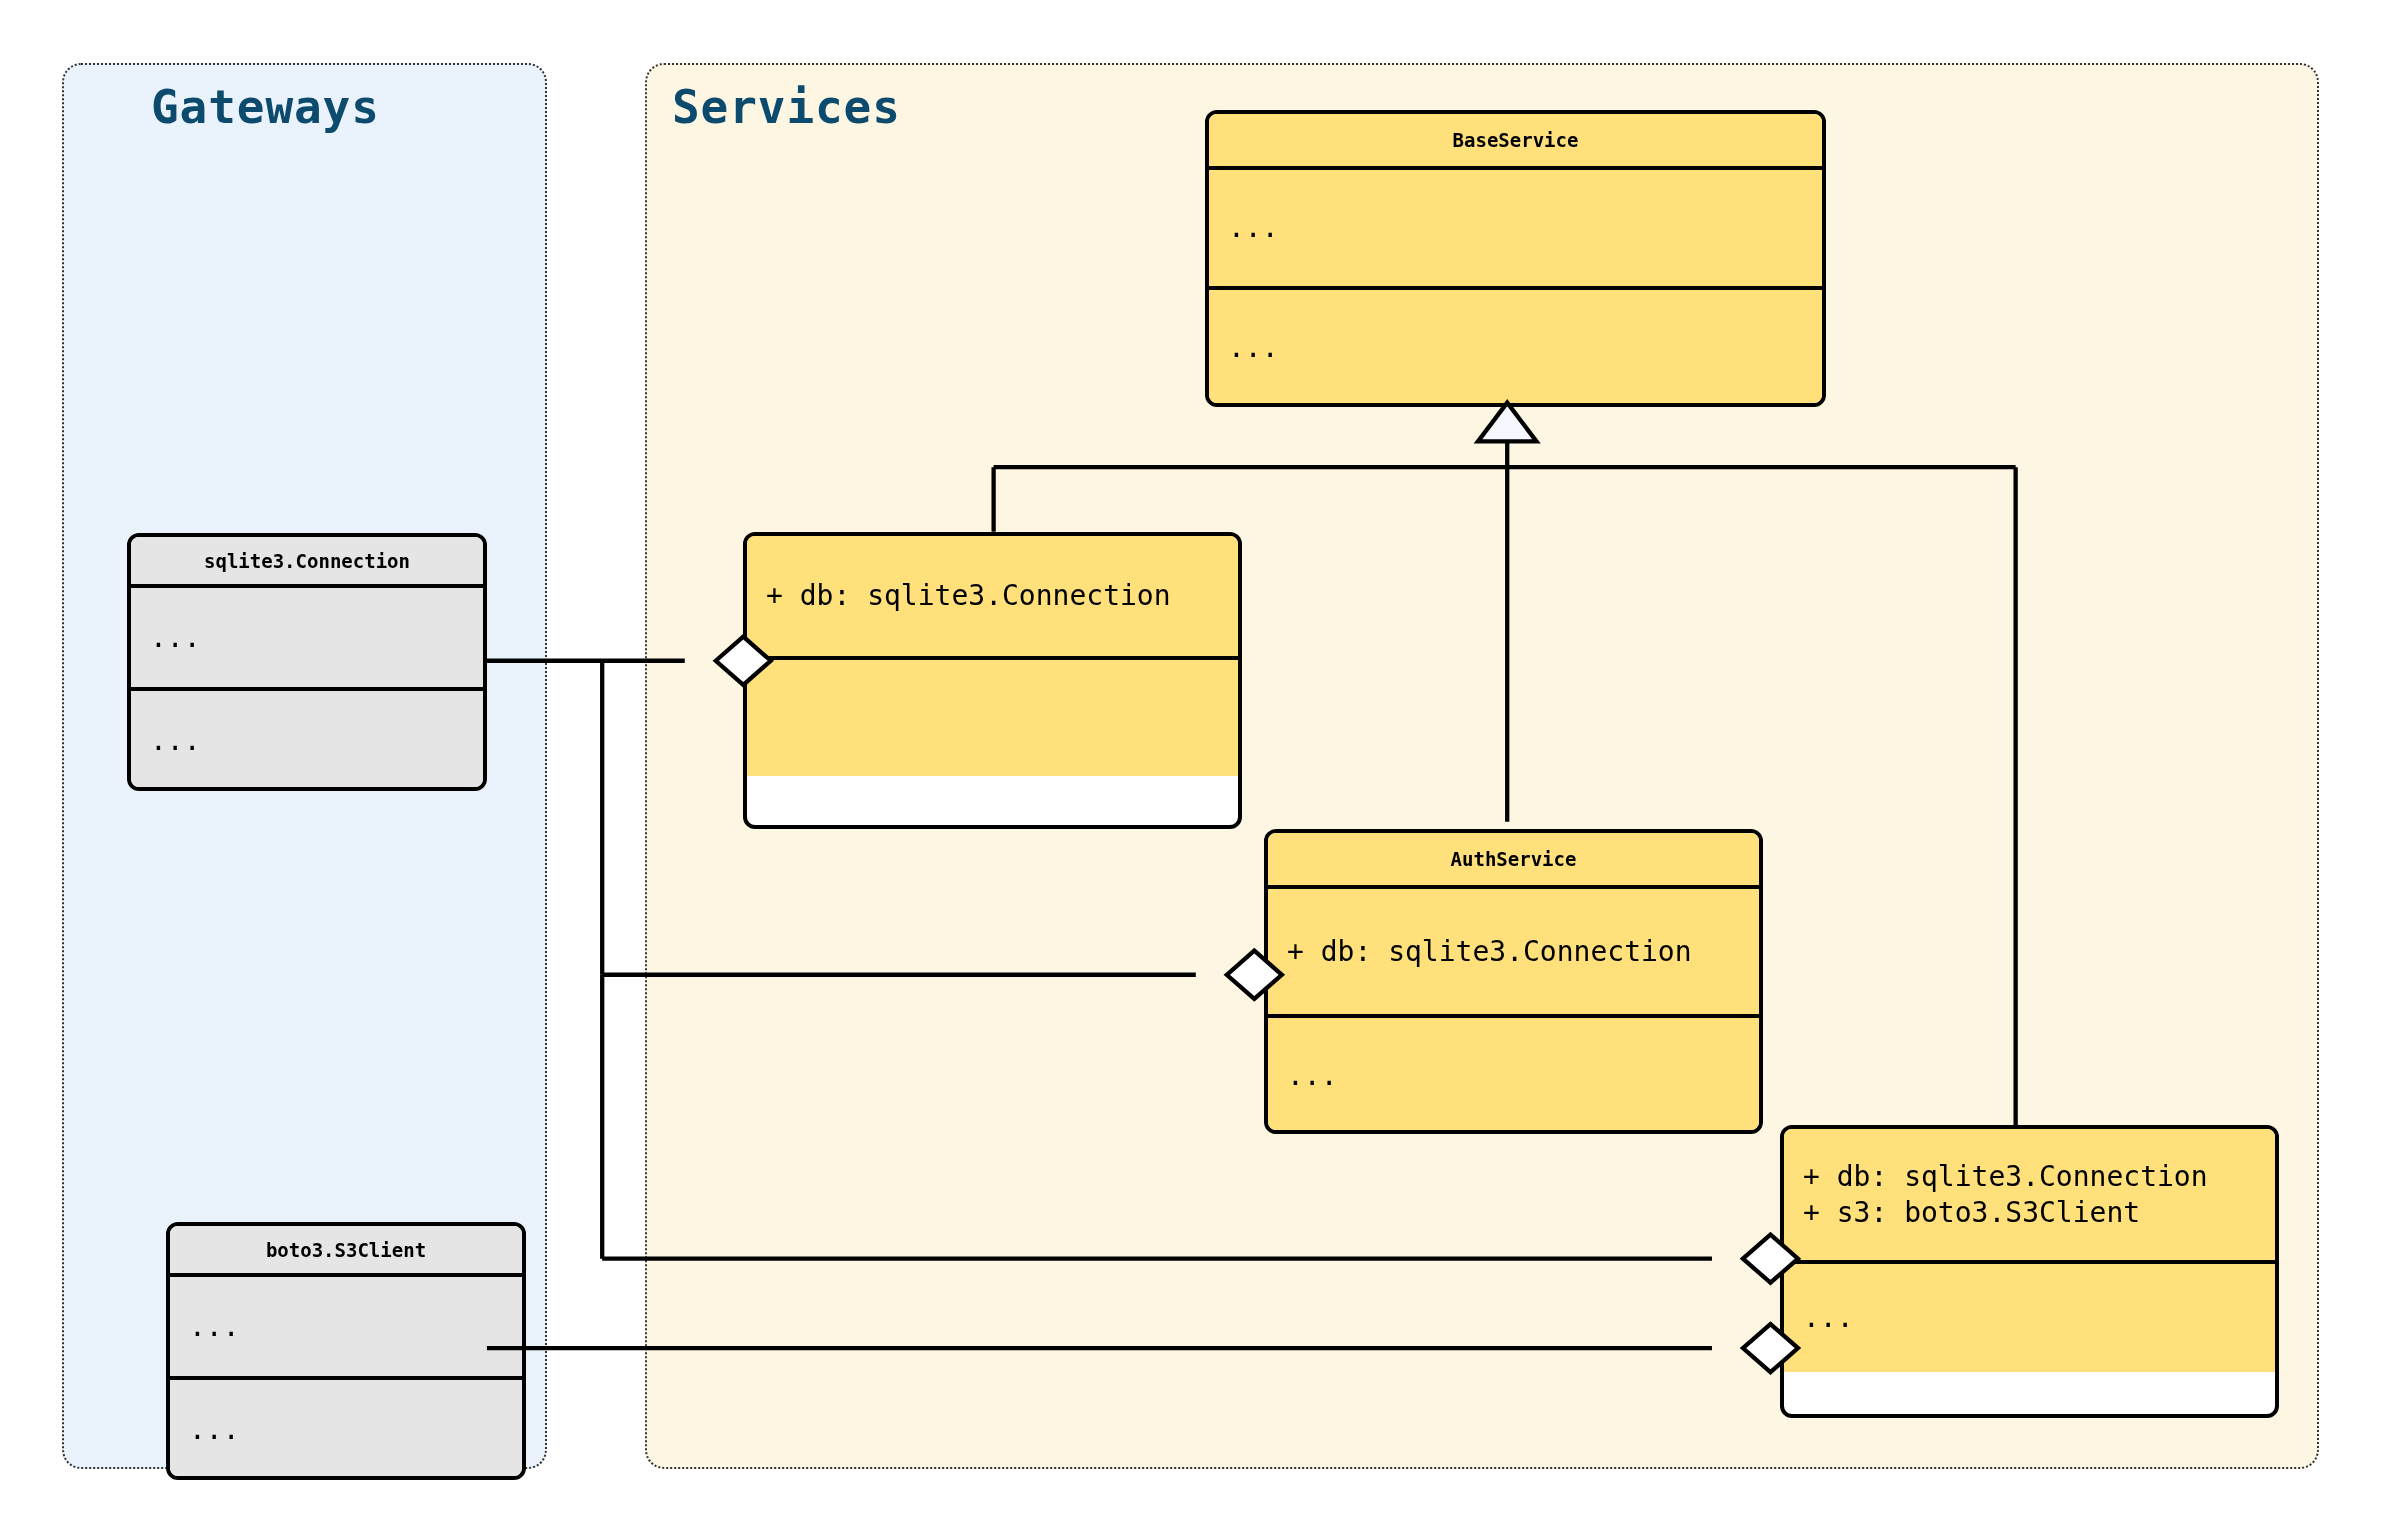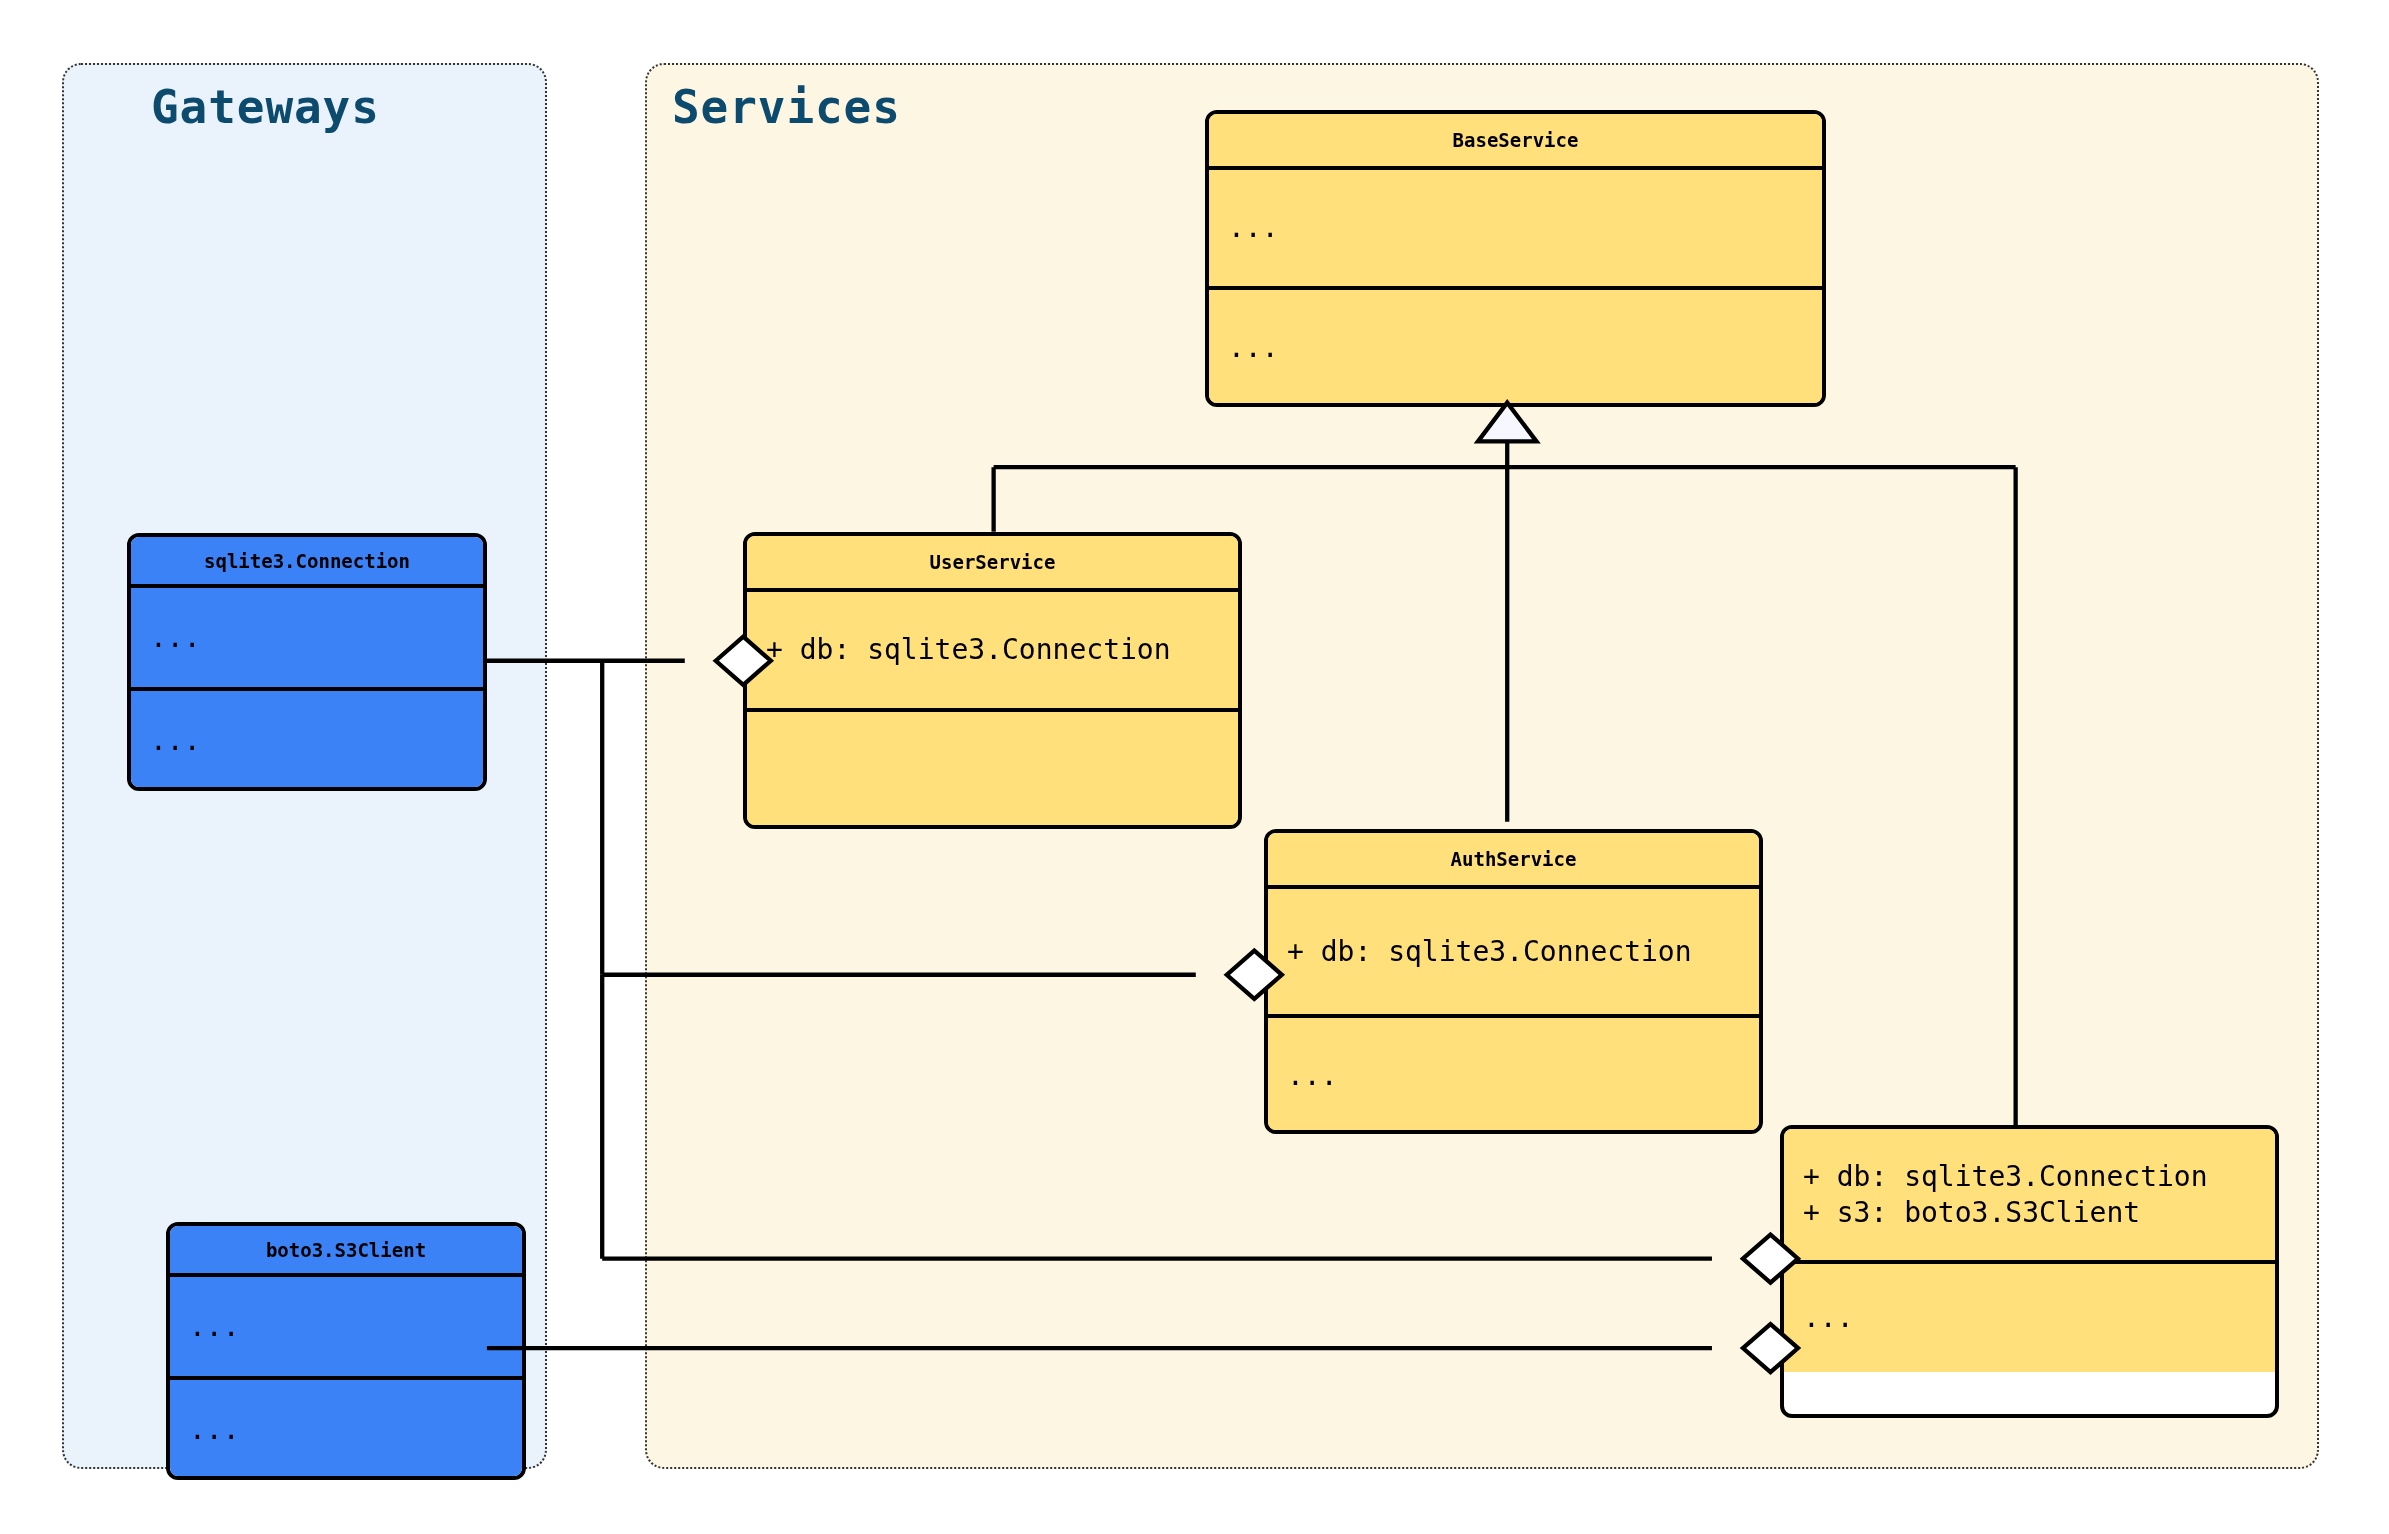--- a/index.html
+++ b/index.html
@@ -67,21 +67,21 @@
     justify-content: center;
     padding-left: 19px;
     font-size: 28px;
     line-height: 1.28;
     color: #000000;
     white-space: pre;
   }
   .uml-class .members .line { display: block; }
 
   .service-box .compartment { background: #FFE07A; }
-  .gateway-box .compartment { background: #3b82f6; }
+  .gateway-box .compartment { background: #e5e5e5; }
 
   
   #wires {
     position: absolute;
     left: 0;
     top: 0;
     width: 2389px;
     height: 1534px;
     z-index: 8;
     pointer-events: none;
@@ -148,21 +148,20 @@
     <div class="compartment cls-name" style="height:52px;">BaseService</div>
     <div class="compartment members" style="height:120px;">
       <span class="line">...</span>
     </div>
     <div class="compartment members" style="height:120px;">
       <span class="line">...</span>
     </div>
   </div>
 
   <div class="uml-class service-box" style="left:743px; top:532px; width:499px; height:297px;">
-    <div class="compartment cls-name" style="height:52px;">UserService</div>
     <div class="compartment members" style="height:120px;">
       <span class="line">+ db: sqlite3.Connection</span>
     </div>
     <div class="compartment members" style="height:120px;">
       <span class="line"></span>
     </div>
   </div>
 
   <div class="uml-class service-box" style="left:1264px; top:822px; width:499px; height:305px;margin-top:7px;">
     <div class="compartment cls-name" style="height:52px;">AuthService</div>

